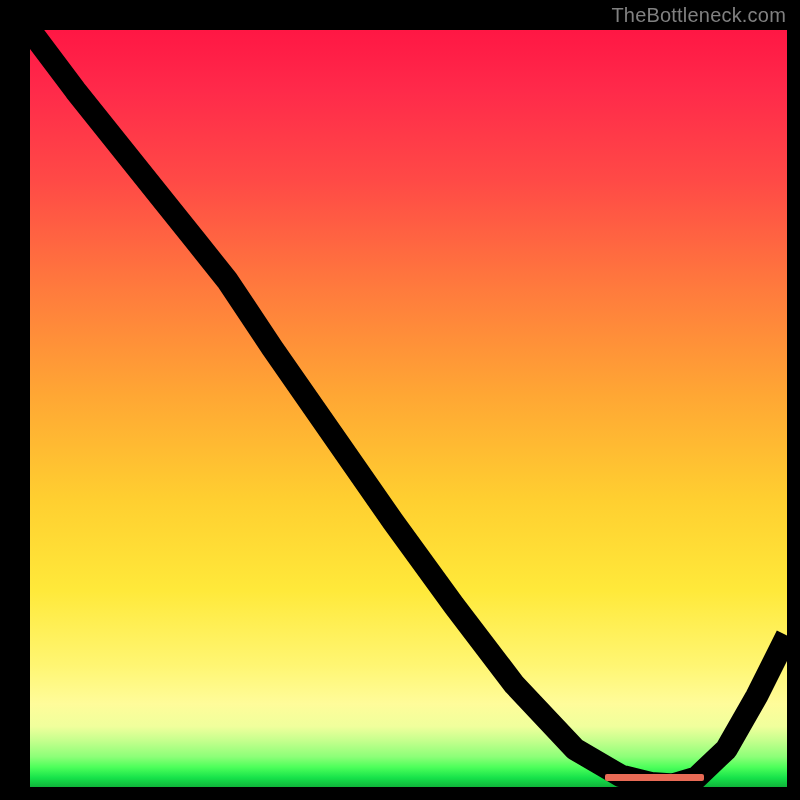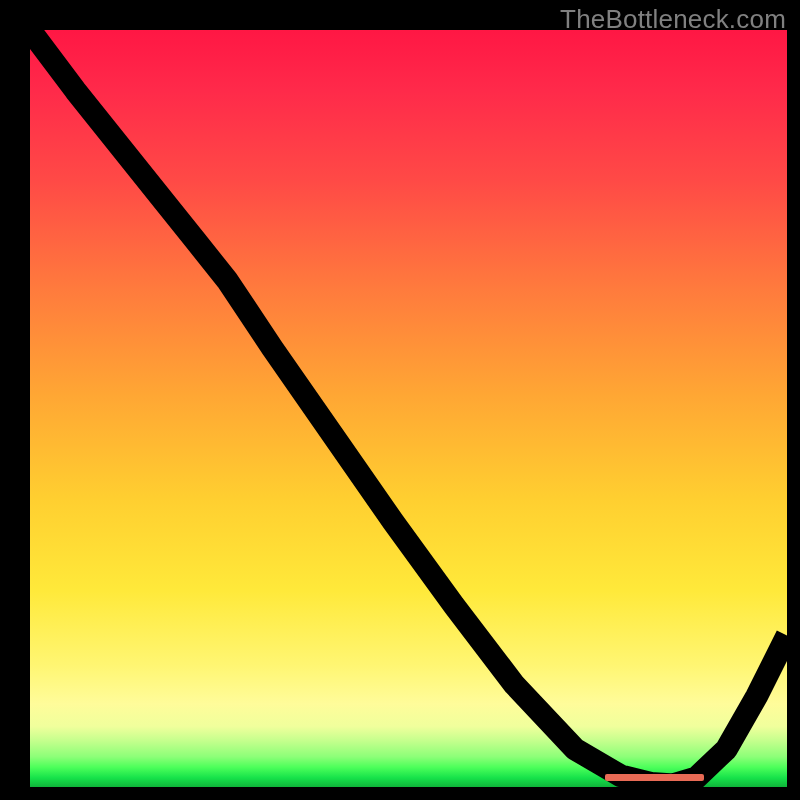--- a/index.html
+++ b/index.html
@@ -9,21 +9,21 @@
     width: 800px;
     height: 800px;
     background: #000;
   }
   .watermark {
     position: absolute;
     top: 4px;
     right: 14px;
     color: #808080;
     font-family: Arial, Helvetica, sans-serif;
-    font-size: 26px;
+    font-size: 20px;
     font-weight: 500;
     letter-spacing: 0.2px;
     z-index: 5;
   }
   .plot-area {
     position: absolute;
     left: 30px;
     top: 30px;
     width: 757px;
     height: 757px;

